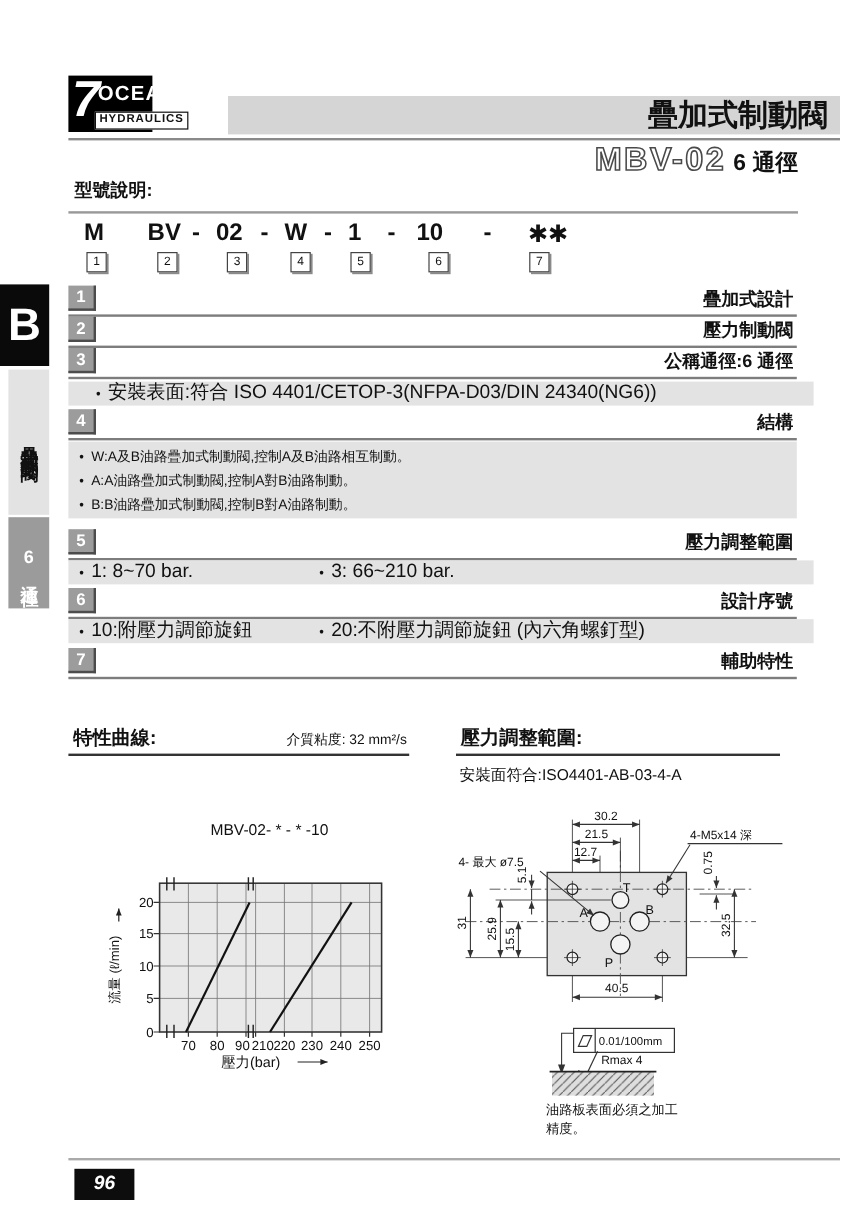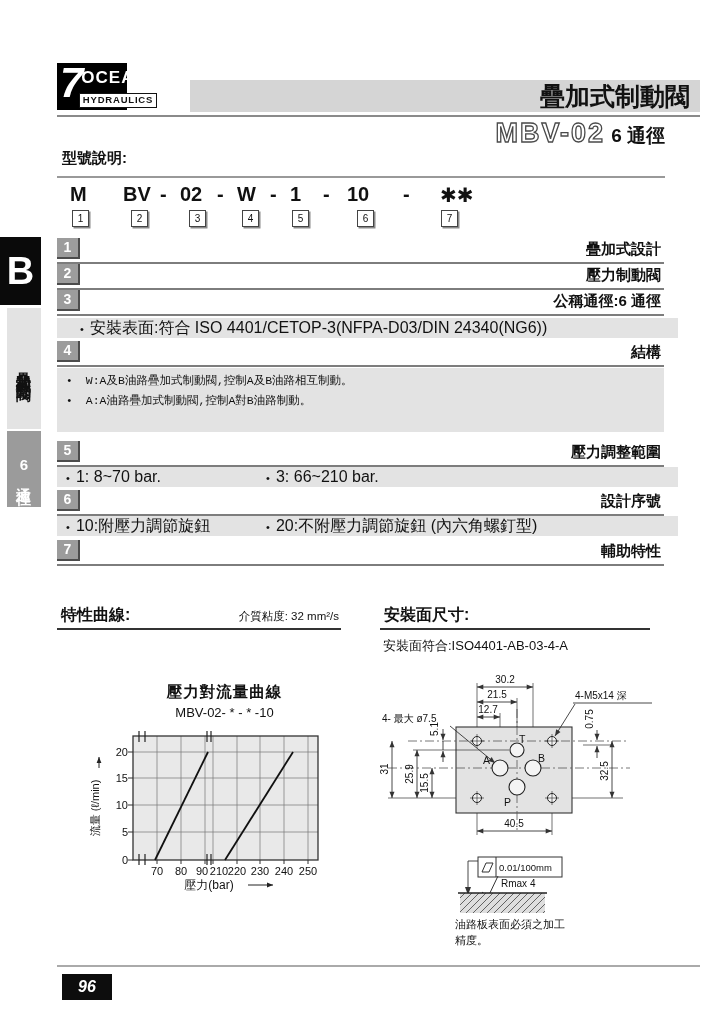--- a/index.html
+++ b/index.html
@@ -43,21 +43,21 @@
 
   
   .sec{position:absolute;left:57px;width:607px;height:24px;border-bottom:2px solid #7d7d7d;}
   .sec-num{position:absolute;left:0;top:0;width:21px;height:19px;background:#9c9c9c;
            border-right:2px solid #4c4c4c;border-bottom:2px solid #4c4c4c;
            color:#fff;font-weight:bold;font-size:14px;text-align:center;line-height:19px;}
   .sec-title{position:absolute;right:3px;bottom:3px;font-size:15px;font-weight:bold;white-space:nowrap;}
   .notebar{position:absolute;left:57px;width:607px;height:20px;background:#e3e3e3;
            font-size:16px;line-height:20px;padding-left:14px;}
   .noteblock{position:absolute;left:57px;width:607px;background:#e3e3e3;padding-top:3px;box-sizing:border-box;}
-  .noteline{height:20px;line-height:20px;font-size:11.5px;font-family:Liberation Mono, monospace;}
+  .noteline{height:20px;line-height:20px;font-size:11.5px;}
   .note{padding-left:9px;white-space:nowrap;}
   .note::before{content:"\2022\00a0\00a0";font-size:11px;}
   .nb-col{position:absolute;top:0;white-space:nowrap;}
 
   
   .block-header{position:absolute;height:26px;border-bottom:2px solid #333;}
   .bh-title{position:absolute;left:4px;bottom:2px;font-size:16px;font-weight:bold;white-space:nowrap;}
   .bh-extra{position:absolute;right:2px;bottom:4px;font-size:11.5px;white-space:nowrap;}
   .standard-line{left:383px;top:637px;font-size:13px;}
 
@@ -139,20 +139,21 @@
   <div class="notebar" style="top:318px">
     <span class="note">安裝表面:符合 ISO 4401/CETOP-3(NFPA-D03/DIN 24340(NG6))</span>
   </div>
   <div class="sec" style="top:341px">
     <span class="sec-num">4</span>
     <span class="sec-title">結構</span>
   </div>
   <div class="noteblock" style="top:368px;height:64px">
     <div class="noteline"><span class="note">W:A及B油路疊加式制動閥,控制A及B油路相互制動。</span></div>
     <div class="noteline"><span class="note">A:A油路疊加式制動閥,控制A對B油路制動。</span></div>
+    <div class="noteline"><span class="note">B:B油路疊加式制動閥,控制B對A油路制動。</span></div>
   </div>
   <div class="sec" style="top:441px">
     <span class="sec-num">5</span>
     <span class="sec-title">壓力調整範圍</span>
   </div>
   <div class="notebar" style="top:467px">
     <span class="nb-col" style="left:0"><span class="note">1: 8~70 bar.</span></span>
     <span class="nb-col" style="left:200px"><span class="note">3: 66~210 bar.</span></span>
   </div>
   <div class="sec" style="top:490px">
@@ -166,21 +167,20 @@
   <div class="sec" style="top:540px">
     <span class="sec-num">7</span>
     <span class="sec-title">輔助特性</span>
   </div>
 
   <div class="block-header" style="left:57px;top:602px;width:284px">
     <span class="bh-title">特性曲線:</span>
     <span class="bh-extra">介質粘度: 32 mm²/s</span>
   </div>
   <div class="abs chart-titles">
-    <div class="ct1">壓力對流量曲線</div>
     <div class="ct2">MBV-02- * - * -10</div>
   </div>
 
   <svg class="abs" style="left:85px;top:726px" width="255" height="168" viewBox="0 0 255 168">
     <defs>
       <marker id="arC" viewBox="0 0 10 10" refX="10" refY="5" markerWidth="8" markerHeight="6" orient="auto-start-reverse">
         <path d="M0,1 L10,5 L0,9 z" fill="#222"></path>
       </marker>
     </defs>
     <rect x="48" y="10" width="185" height="124" fill="#e9e9e9" stroke="none"></rect>
@@ -243,21 +243,21 @@
       <text x="199" y="149">240</text>
       <text x="223" y="149">250</text>
     </g>
     <text x="14" y="82" font-size="11" text-anchor="middle" transform="rotate(-90 14 82)">流量 (ℓ/min)</text>
     <line x1="14" y1="42" x2="14" y2="31" stroke="#222" stroke-width="1" marker-end="url(#arC)"></line>
     <text x="124" y="163" font-size="12" text-anchor="middle">壓力(bar)</text>
     <line x1="163" y1="159" x2="188" y2="159" stroke="#222" stroke-width="1" marker-end="url(#arC)"></line>
   </svg>
 
   <div class="block-header" style="left:380px;top:602px;width:270px">
-    <span class="bh-title">安裝面尺寸:</span>
+    <span class="bh-title">壓力調整範圍:</span>
   </div>
   <div class="abs standard-line">安裝面符合:ISO4401-AB-03-4-A</div>
 
   <svg class="abs" style="left:378px;top:665px" width="335" height="295" viewBox="0 0 335 295">
     <defs>
       <marker id="arM" viewBox="0 0 10 10" refX="10" refY="5" markerWidth="9" markerHeight="7" orient="auto-start-reverse">
         <path d="M0,1 L10,5 L0,9 z" fill="#333"></path>
       </marker>
       <pattern id="hp" width="7" height="7" patternUnits="userSpaceOnUse">
         <line x1="0" y1="7" x2="7" y2="0" stroke="#555" stroke-width="0.9"></line>

